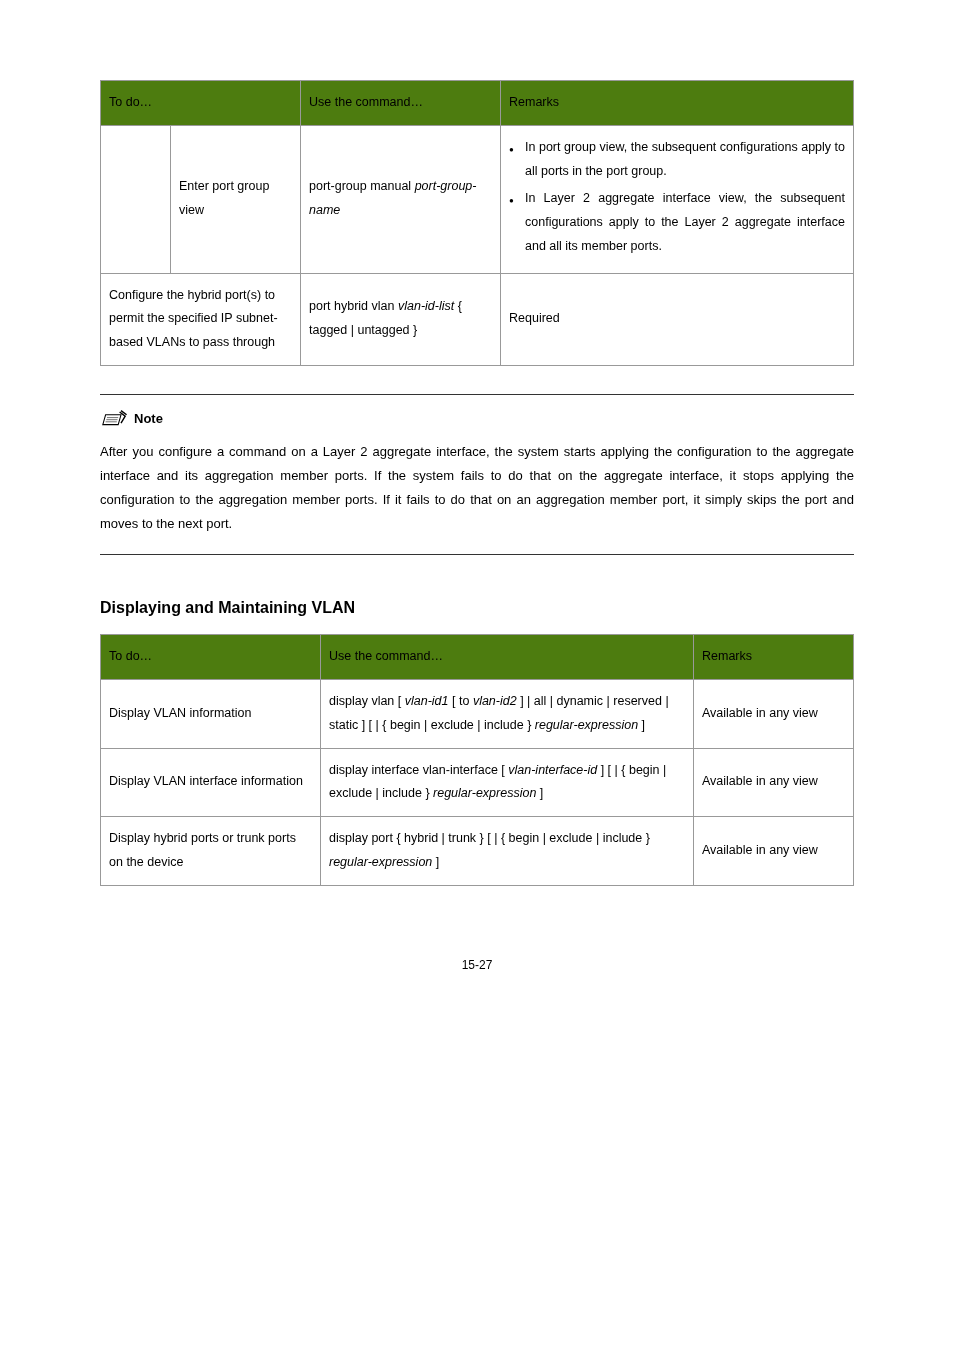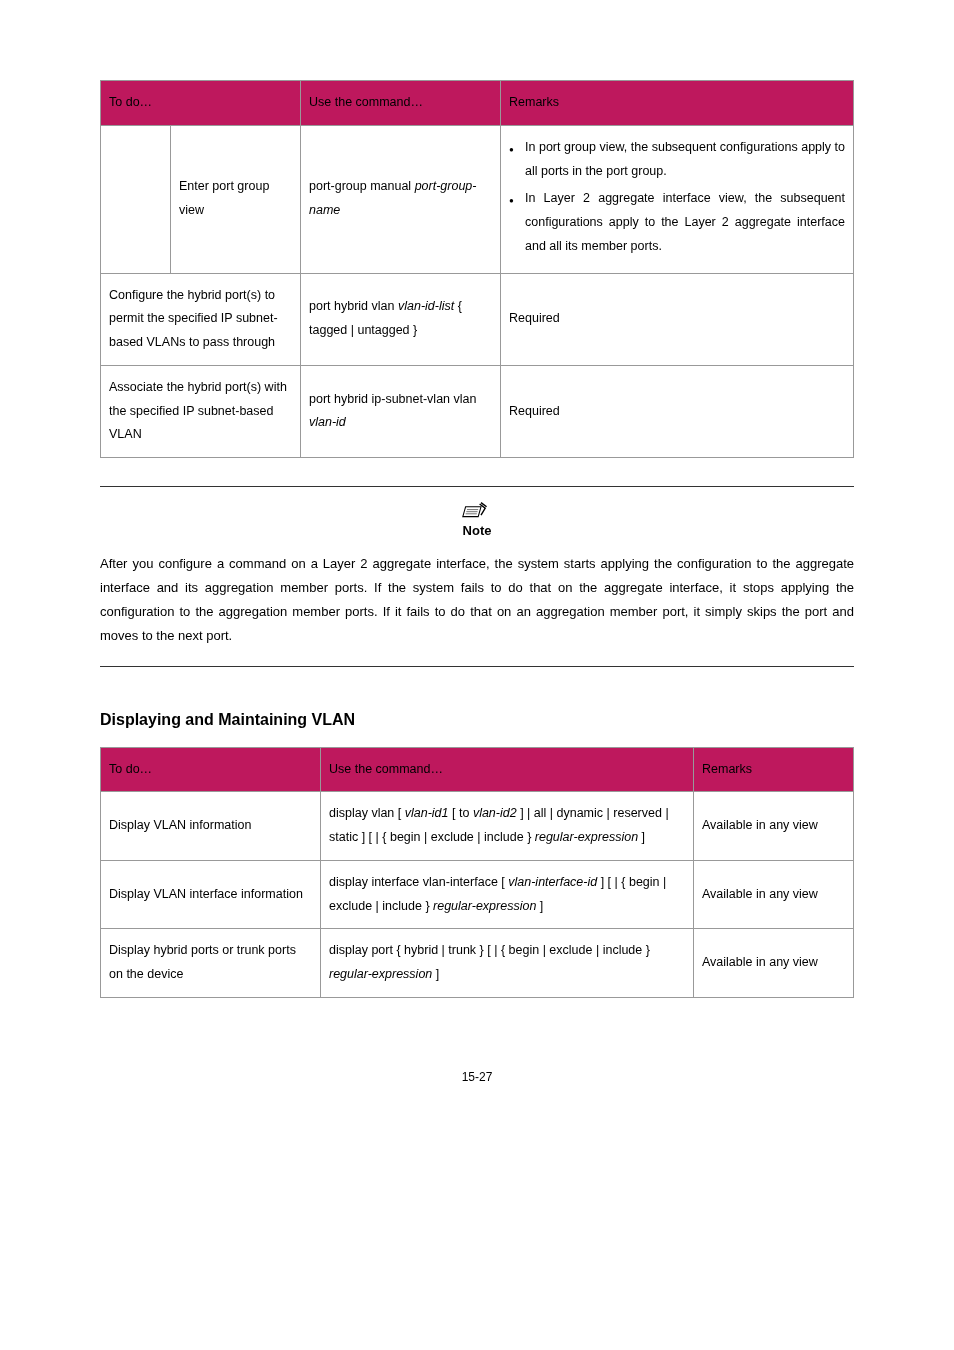--- a/index.html
+++ b/index.html
@@ -19,21 +19,21 @@
     }
     th, td {
       border: 1px solid #999;
       padding: 10px 8px;
       text-align: left;
       vertical-align: middle;
       font-size: 12.5px;
       line-height: 1.9;
     }
     th {
-      background: #be185d;
+      background: #4d7c0f;
       font-weight: normal;
     }
     .bullet-list {
       list-style: none;
       padding-left: 0;
     }
     .bullet-list li {
       position: relative;
       padding-left: 16px;
       text-align: justify;
@@ -49,21 +49,20 @@
     .note-section {
       border-top: 1px solid #333;
       border-bottom: 1px solid #333;
       padding: 14px 0 18px 0;
       margin: 28px 0 40px 0;
     }
     .note-header {
       display: flex;
       align-items: center;
       margin-bottom: 10px;
-      flex-direction: column;
     }
     .note-icon {
       width: 28px;
       height: 20px;
       margin-right: 6px;
     }
     .note-label {
       font-weight: bold;
       font-size: 13px;
     }
@@ -113,28 +112,20 @@
     </tr>
     <tr>
       <td colspan="2">Configure the hybrid port(s) to permit the specified IP subnet-based VLANs to pass through</td>
       <td class="cmd-cell">
         <span class="bold">port hybrid vlan</span>
         <span class="ital">vlan-id-list</span>
         <span>{ </span><span class="bold">tagged</span><span> | </span><span class="bold">untagged</span><span> }</span>
       </td>
       <td>Required</td>
     </tr>
-    <tr>
-      <td colspan="2">Associate the hybrid port(s) with the specified IP subnet-based VLAN</td>
-      <td class="cmd-cell">
-        <span class="bold">port hybrid ip-subnet-vlan vlan</span>
-        <span class="ital">vlan-id</span>
-      </td>
-      <td>Required</td>
-    </tr>
   </tbody>
 </table>
 
 <div class="note-section">
   <div class="note-header">
     <svg class="note-icon" viewBox="0 0 40 28">
       <path d="M 4 22 L 26 22 L 30 8 L 8 8 Z" fill="none" stroke="#000" stroke-width="1.5"></path>
       <path d="M 10 12 L 26 12 M 9 15 L 25 15 M 8 18 L 24 18" stroke="#000" stroke-width="0.8"></path>
       <path d="M 28 4 L 36 10 L 30 20" fill="none" stroke="#000" stroke-width="2"></path>
       <path d="M 30 2 L 38 8" fill="none" stroke="#000" stroke-width="2"></path>

